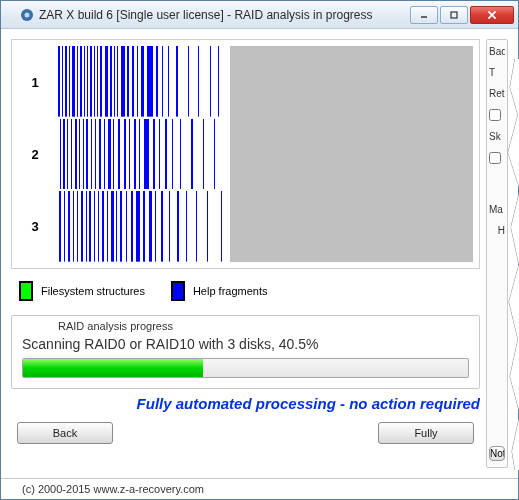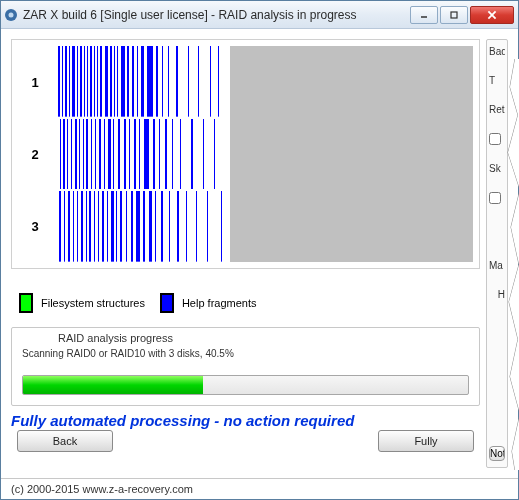--- a/index.html
+++ b/index.html
@@ -19,21 +19,21 @@
     display: flex;
     flex-direction: column;
     box-shadow: 0 0 6px rgba(0,0,0,0.15);
   }
   .titlebar {
     height: 28px;
     background: linear-gradient(#f6f9fc, #e4ecf5 50%, #d9e4f0);
     border-bottom: 1px solid #b8c8da;
     display: flex;
     align-items: center;
-    padding-left: 2px;
+    padding-left: 18px;
   }
   .titlebar-icon {
     width: 16px; height: 16px;
     display: inline-flex; align-items: center; justify-content: center;
     margin-right: 4px;
   }
   .titlebar-text {
     flex: 1;
     font-size: 12px;
     color: #2b2b2b;
@@ -102,24 +102,24 @@
   }
   .stripes svg { width: 100%; height: 100%; display: block; }
   .greyblock {
     flex: 1;
     margin-left: 4px;
     margin-right: 6px;
     background: #c0c0c0;
   }
   
   .legend {
-    margin-top: 24px;
+    margin-top: 12px;
     display: flex;
     align-items: center;
-    gap: 15px;
+    gap: 26px;
     padding-left: 8px;
   }
   .legend-item {
     display: flex; align-items: center; gap: 8px;
     font-size: 11px;
   }
   .swatch {
     width: 14px; height: 20px;
     border: 2px solid #000;
   }
@@ -132,47 +132,47 @@
     border: 1px solid #c8c8c8;
     border-radius: 2px;
     padding: 4px 10px 10px 10px;
   }
   .progress-title {
     font-size: 11px; color: #333;
     margin-bottom: 4px;
     padding-left: 36px;
   }
   .progress-status {
-    font-size: 10px; color: #333;
-    margin-bottom: 16px;
+    font-size: 14px; color: #333;
+    margin-bottom: 6px;
   }
   .progress-bar {
     height: 20px;
     border: 1px solid #a7a7a7;
     border-radius: 2px;
     background: linear-gradient(#f6f6f6,#e6e6e6);
     position: relative;
     overflow: hidden;
   }
   .progress-fill {
     height: 100%;
     width: 40.5%;
     background: linear-gradient(#8fff5e,#00d600 50%,#00b400);
   }
   .annotation {
     margin-top: 6px;
-    text-align: left;
+    text-align: right;
     font-weight: bold;
     font-style: italic;
     color: #0033dd;
     font-size: 15px;
   }
   
   .button-row {
-    margin-top: 1px;
+    margin-top: 10px;
     display: flex;
     gap: 26px;
     padding: 0 6px;
   }
   .button-row .spacer { flex: 1; }
   .btn {
     width: 96px; height: 22px;
     border: 1px solid #8a8a8a;
     border-radius: 3px;
     background: linear-gradient(#fefefe,#ececec 50%,#d9d9d9);
@@ -183,21 +183,21 @@
   
   .right-pane {
     width: 22px;
     border: 1px solid #c8c8c8;
     border-radius: 2px;
     padding: 6px 2px;
     background: #fafafa;
     position: relative;
     display: flex;
     flex-direction: column;
-    gap: 18px;
+    gap: 10px;
   }
   .right-pane .lbl {
     font-size: 10px; color: #333;
     white-space: nowrap;
     overflow: hidden;
   }
   .right-pane .chk {
     display: flex; align-items: center; gap: 4px; overflow: hidden;
     font-size: 10px;
   }
@@ -217,21 +217,21 @@
     position: absolute;
     right: -6px;
     top: 30px;
     bottom: 8px;
     width: 18px;
     pointer-events: none;
   }
   .torn-edge svg { width: 100%; height: 100%; }
   .footer {
     border-top: 1px solid #c8c8c8;
-    padding: 4px 10px;
+    padding: 4px 21px;
     font-size: 11px;
     color: #333;
   }
 </style>
 </head>
 <body>
 
 <div class="window">
 
   <div class="titlebar">

